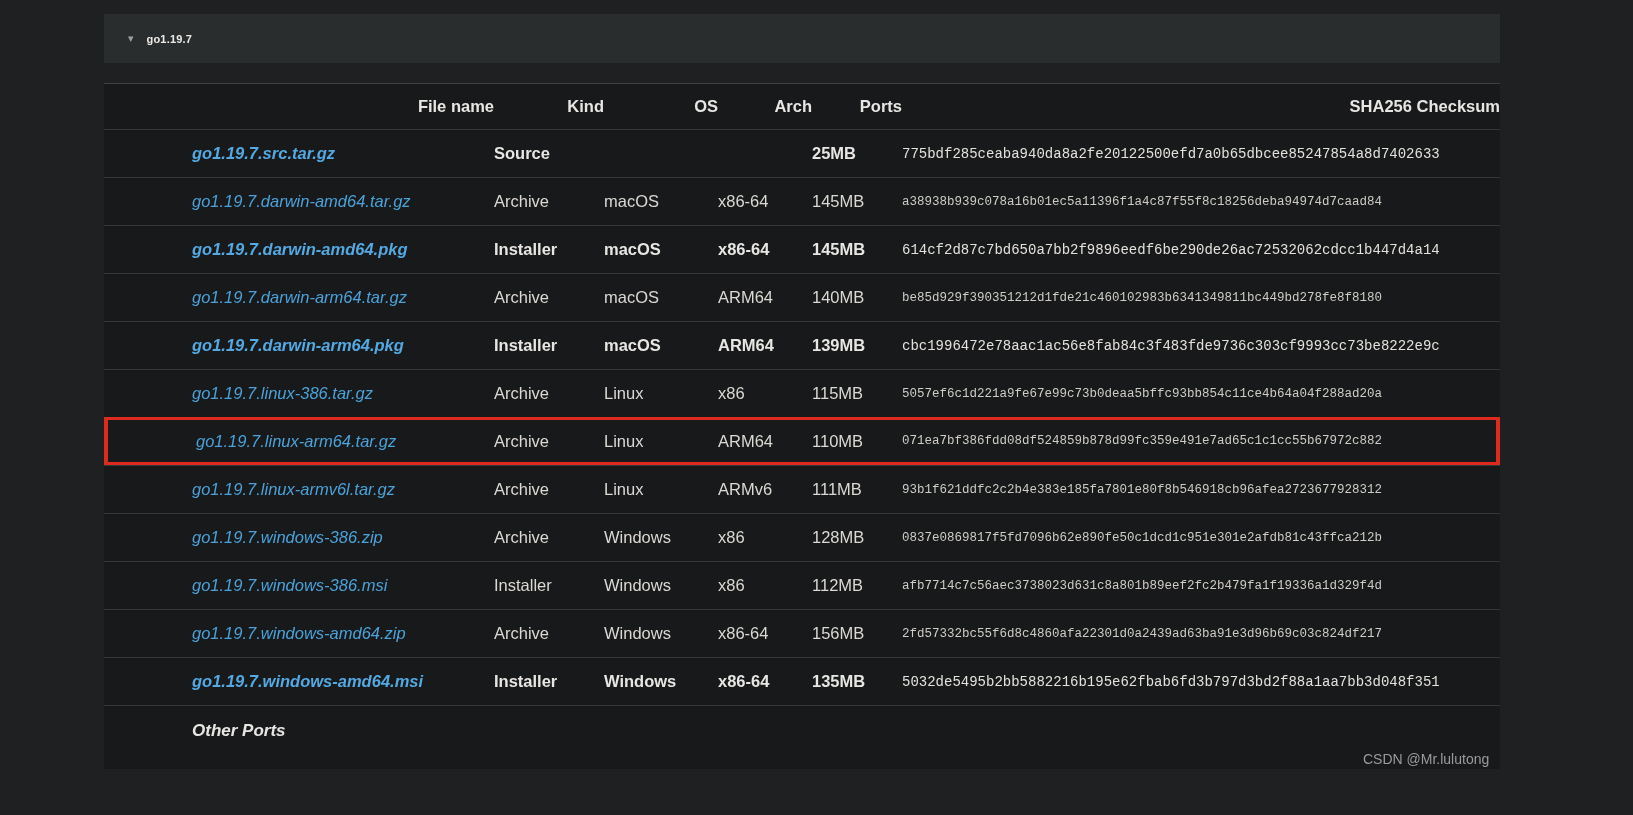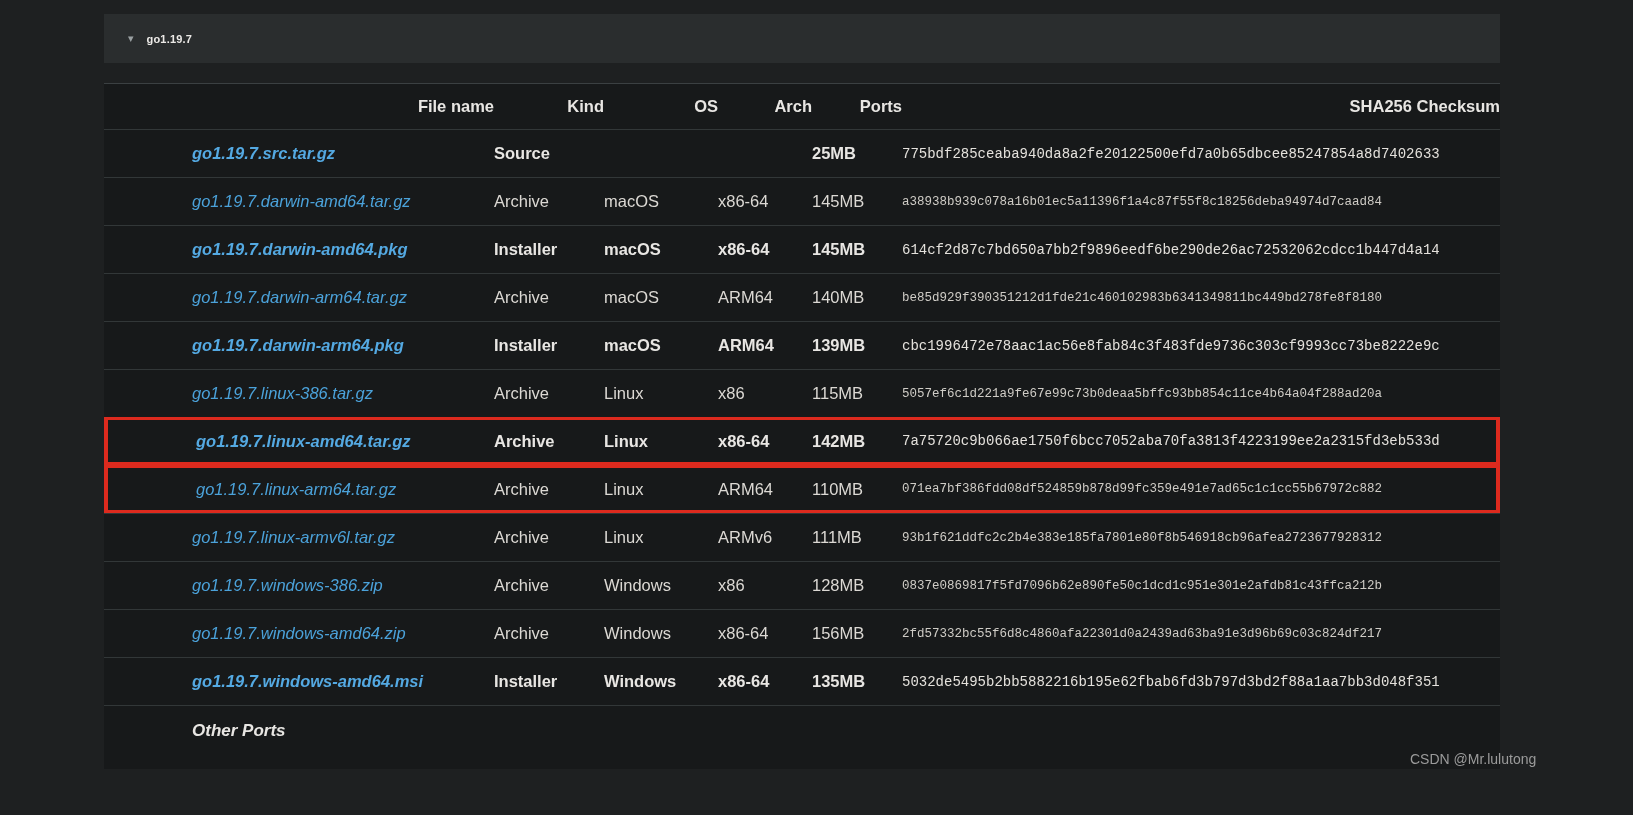--- a/index.html
+++ b/index.html
@@ -105,21 +105,21 @@
     height: 64px;
     vertical-align: top;
     padding-top: 15px;
     font-size: 17px;
     font-weight: 700;
     color: #e8e6e3;
   }
 
   .watermark {
     position: absolute;
-    left: 1410px;
+    left: 1363px;
     top: 751px;
     font-size: 14px;
     color: var(--watermark-gray, #9b9b9b);
     z-index: 5;
     white-space: nowrap;
   }
 </style>
 </head>
 <body>
 
@@ -191,28 +191,20 @@
           <td class="col-sha">cbc1996472e78aac1ac56e8fab84c3f483fde9736c303cf9993cc73be8222e9c</td>
         </tr>
         <tr>
           <td class="col-file"><a class="dl-link">go1.19.7.linux-386.tar.gz</a></td>
           <td class="col-kind">Archive</td>
           <td class="col-os">Linux</td>
           <td class="col-arch">x86</td>
           <td class="col-size">115MB</td>
           <td class="col-sha">5057ef6c1d221a9fe67e99c73b0deaa5bffc93bb854c11ce4b64a04f288ad20a</td>
         </tr>
-        <tr class="highlight outlined">
-          <td class="col-file"><a class="dl-link">go1.19.7.linux-amd64.tar.gz</a></td>
-          <td class="col-kind">Archive</td>
-          <td class="col-os">Linux</td>
-          <td class="col-arch">x86-64</td>
-          <td class="col-size">142MB</td>
-          <td class="col-sha">7a75720c9b066ae1750f6bcc7052aba70fa3813f4223199ee2a2315fd3eb533d</td>
-        </tr>
         <tr class="outlined">
           <td class="col-file"><a class="dl-link">go1.19.7.linux-arm64.tar.gz</a></td>
           <td class="col-kind">Archive</td>
           <td class="col-os">Linux</td>
           <td class="col-arch">ARM64</td>
           <td class="col-size">110MB</td>
           <td class="col-sha">071ea7bf386fdd08df524859b878d99fc359e491e7ad65c1c1cc55b67972c882</td>
         </tr>
         <tr>
           <td class="col-file"><a class="dl-link">go1.19.7.linux-armv6l.tar.gz</a></td>
@@ -222,20 +214,28 @@
           <td class="col-size">111MB</td>
           <td class="col-sha">93b1f621ddfc2c2b4e383e185fa7801e80f8b546918cb96afea2723677928312</td>
         </tr>
         <tr>
           <td class="col-file"><a class="dl-link">go1.19.7.windows-386.zip</a></td>
           <td class="col-kind">Archive</td>
           <td class="col-os">Windows</td>
           <td class="col-arch">x86</td>
           <td class="col-size">128MB</td>
           <td class="col-sha">0837e0869817f5fd7096b62e890fe50c1dcd1c951e301e2afdb81c43ffca212b</td>
+        </tr>
+        <tr>
+          <td class="col-file"><a class="dl-link">go1.19.7.windows-386.msi</a></td>
+          <td class="col-kind">Installer</td>
+          <td class="col-os">Windows</td>
+          <td class="col-arch">x86</td>
+          <td class="col-size">112MB</td>
+          <td class="col-sha">afb7714c7c56aec3738023d631c8a801b89eef2fc2b479fa1f19336a1d329f4d</td>
         </tr>
         <tr>
           <td class="col-file"><a class="dl-link">go1.19.7.windows-amd64.zip</a></td>
           <td class="col-kind">Archive</td>
           <td class="col-os">Windows</td>
           <td class="col-arch">x86-64</td>
           <td class="col-size">156MB</td>
           <td class="col-sha">2fd57332bc55f6d8c4860afa22301d0a2439ad63ba91e3d96b69c03c824df217</td>
         </tr>
         <tr class="highlight">

